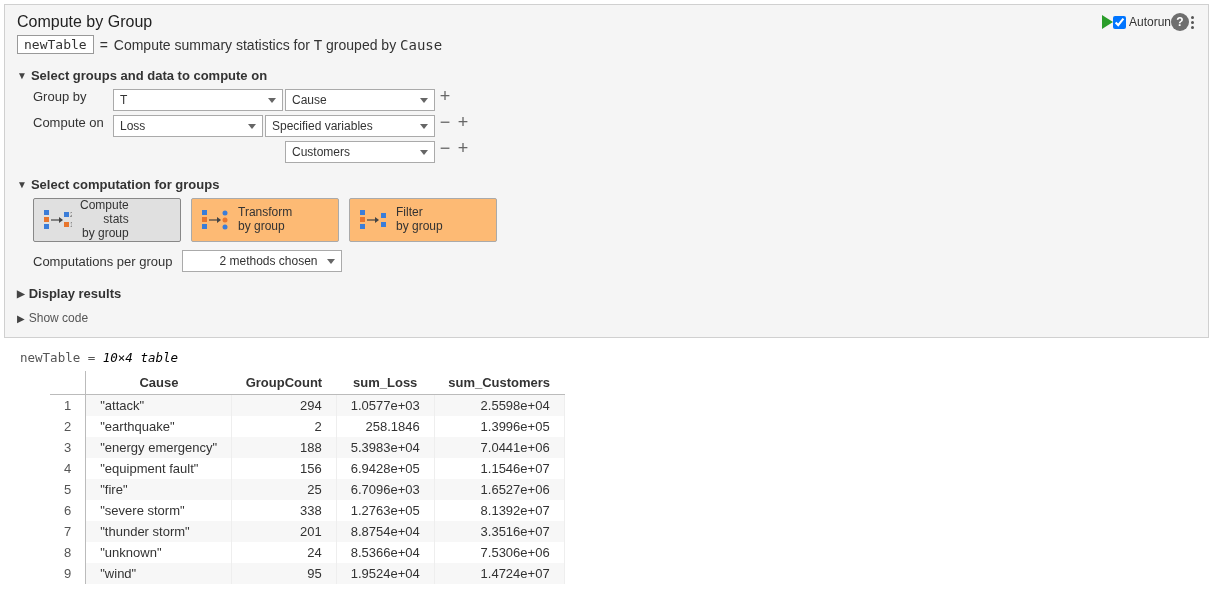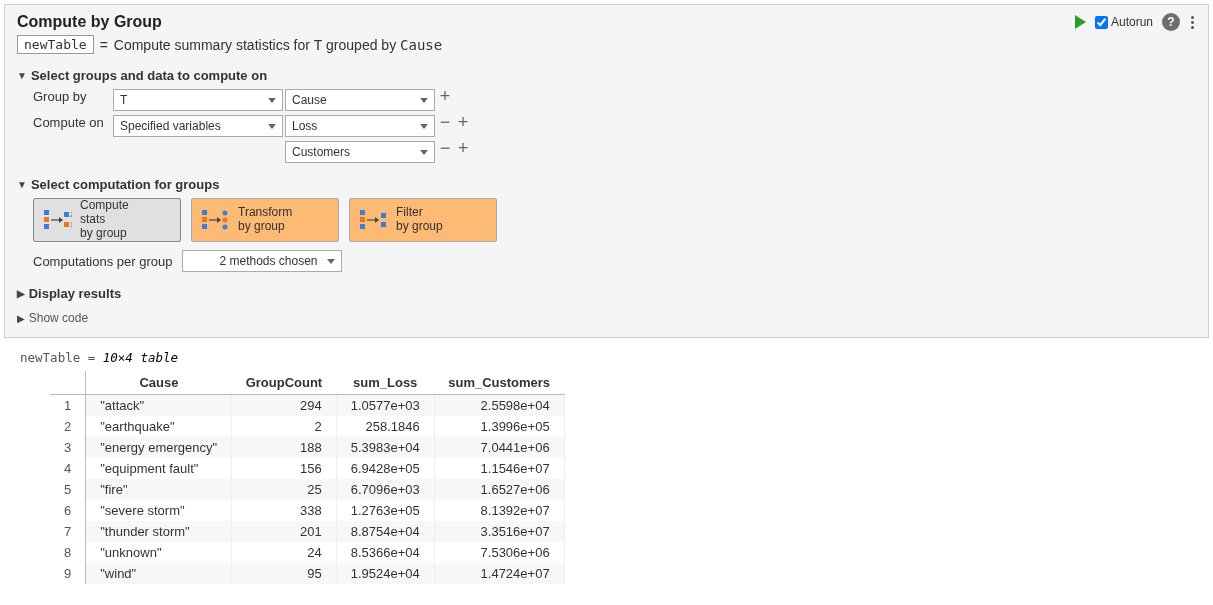--- a/index.html
+++ b/index.html
@@ -1,39 +1,39 @@
 <!DOCTYPE html>
 <html><head>
 <meta charset="utf-8">
 <style>
 * { box-sizing: border-box; margin: 0; padding: 0; }
 body { font-family: Arial, Helvetica, sans-serif; font-size: 13px; color: #333; background: #fff; }
 .panel { border: 1px solid #d0d0d0; background: #f5f5f5; padding: 8px 12px 12px 12px; margin: 4px; }
 .header-row { display: flex; justify-content: space-between; align-items: flex-start; }
-.title { font-size: 16px; font-weight: bold; color: #222; margin-bottom: 4px; }
-.toolbar { display: flex; align-items: center; gap: 9px; }
+.title { font-size: 16px; font-weight: normal; color: #222; margin-bottom: 4px; }
+.toolbar { display: flex; align-items: center; gap: 0; }
 .run-icon { width:0; height:0; border-top:7px solid transparent; border-bottom:7px solid transparent; border-left:11px solid #2a9d2a; cursor:pointer; }
 .help-icon { width:18px; height:18px; border-radius:50%; background:#6e6e6e; color:#fff; font-weight:bold; font-size:12px; display:flex; align-items:center; justify-content:center; cursor:pointer; }
 .kebab { display:flex; flex-direction:column; gap:2px; cursor:pointer; padding:2px; }
 .kebab span { width:3px; height:3px; background:#555; border-radius:50%; }
 .autorun-label { font-size:12px; color:#333; display:flex; align-items:center; gap:3px; }
 .subtitle-row { display:flex; align-items:center; gap:6px; font-size:14px; margin-top:2px; }
 .var-box { border:1px solid #999; background:#fff; padding:1px 6px; font-family: monospace; font-size:13px; }
 .mono { font-family: monospace; }
 .section-header { font-weight:bold; font-size:13px; margin:14px 0 6px 0; cursor:pointer; display:flex; align-items:center; gap:4px; }
 .tri { font-size:10px; color:#444; }
 .form-row { display:flex; gap:2px; margin:4px 0 4px 16px; }
 .label { width:78px; font-size:13px; }
 .select { border:1px solid #aaa; background:#fff; height:22px; font-size:12px; padding:0 18px 0 6px; position:relative; display:inline-flex; align-items:center; cursor:pointer; }
 .select::after { content:""; position:absolute; right:6px; top:8px; border-left:4px solid transparent; border-right:4px solid transparent; border-top:5px solid #666; }
 .w-t { width:170px; } .w-cause { width:150px; } .w-spec { width:170px; } .w-var { width:150px; } .w-methods { width:160px;padding-left:36px; }
 .plusminus { font-size:18px; color:#666; width:16px; text-align:center; cursor:pointer; user-select:none; line-height:14px; }
 .mode-row { display:flex; gap:10px; margin:6px 0 6px 16px; }
 .mode-btn { border:1px solid #aaa; background:#fdba74; border-radius:2px; width:148px; height:44px; display:flex; align-items:center; gap:8px; padding:0 10px; cursor:pointer; font-size:12px; }
-.mode-btn.selected { background:#e0e0e0; border-color:#888; }
+.mode-btn.selected { background:#e0e0e0; border-color:#888;text-align:right; }
 .mode-icon { width:28px; height:24px; position:relative; flex-shrink:0; }
 .mode-text { display:flex; flex-direction:column; line-height:1.15; }
 .display-row { display:flex; align-items:center; gap:10px; margin:8px 0 4px 16px; }
 .showcode { font-size:12px; color:#555; margin-top:10px; cursor:pointer; display:flex; align-items:center; gap:4px; }
 .output { padding:8px 20px; font-family: Menlo, Consolas, monospace; font-size:12.5px; }
 .out-head { color:#555; margin-bottom:6px; }
 .out-head .em { font-style: italic; color:#000000; }
 table.data { border-collapse:collapse; margin-left:30px; }
 table.data th { font-weight:bold; text-align:center; padding:4px 14px; border-bottom:1px solid #bbb; font-family: Arial; font-size:13px; }
 table.data td { padding:3px 14px; font-family: Arial; font-size:13px; }
@@ -83,25 +83,25 @@
     <div class="select w-t">
         <span>T</span>
       </div>
     <div class="select w-cause">
         <span>Cause</span>
       </div>
     <div class="plusminus">+</div>
   </div>
   <div class="form-row">
     <div class="label">Compute on</div>
+    <div class="select w-var">
+        <span>Loss</span>
+      </div>
     <div class="select w-spec">
         <span>Specified variables</span>
-      </div>
-    <div class="select w-var">
-        <span>Loss</span>
       </div>
     <div class="plusminus">−</div>
     <div class="plusminus">+</div>
   </div>
   <div class="form-row">
     <div class="label"></div>
     <div style="width:170px"></div>
     <div class="select w-var">
         <span>Customers</span>
       </div>

